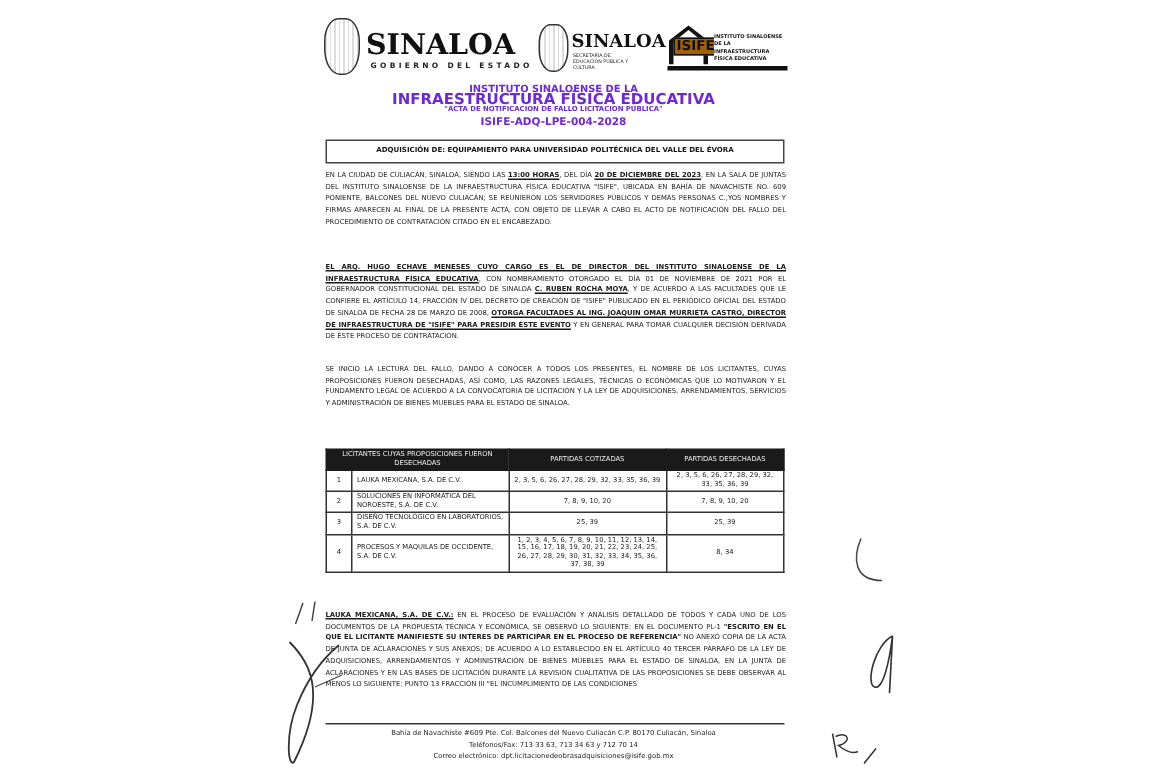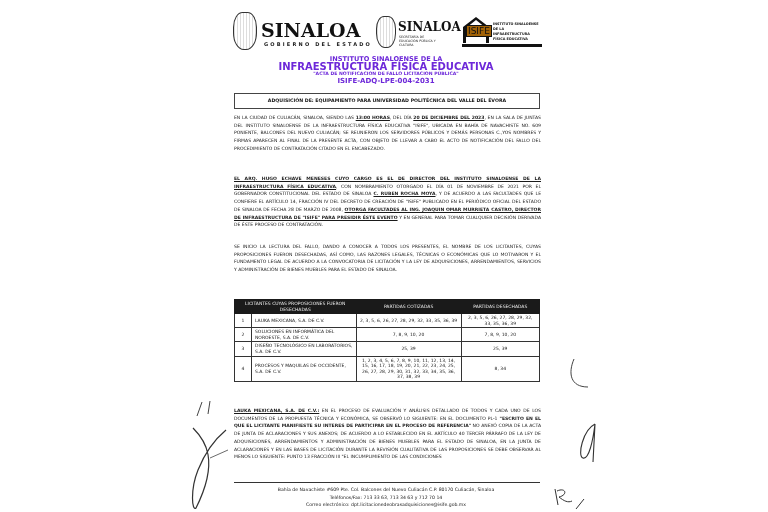--- a/index.html
+++ b/index.html
@@ -1,29 +1,29 @@
 <!DOCTYPE html>
 <html><head>
 <meta charset="utf-8">
 <style>
   html, body { margin:0; padding:0; }
   body { width:768px; height:512px; background:#ffffff; position:relative; overflow:hidden;
          font-family:"DejaVu Sans", sans-serif; color:#151515; }
-  .page { position:absolute; left:228px; top:0; width:316px; height:448px; }
+  .page { position:absolute; left:211px; top:0; width:316px; height:448px; }
   .logos { position:absolute; top:10px; left:0; width:316px; height:42px; }
   .seal { position:absolute; border:1px solid #333; border-radius:40% 40% 45% 45%; background:
           repeating-linear-gradient(90deg,#ddd 0 1px,#fff 1px 3px); }
   .seal1 { left:5px; top:2px; width:22px; height:36px; }
   .seal2 { left:148px; top:6px; width:18px; height:30px; }
   .sinaloa1 { position:absolute; left:33px; top:9px; font-family:"DejaVu Serif", serif; font-weight:bold; font-size:19px; letter-spacing:0px; color:#111; }
   .gob { position:absolute; left:36px; top:31px; font-size:5px; letter-spacing:2.2px; font-weight:bold; color:#222; }
   .sinaloa2 { position:absolute; left:170px; top:10px; font-family:"DejaVu Serif", serif; font-weight:bold; font-size:12px; color:#111; }
   .sec { position:absolute; left:171px; top:25px; font-size:3.2px; line-height:4px; color:#222; width:40px; }
   .isife-house { position:absolute; left:234px; top:5px; width:28px; height:28px; }
-  .isife-word { position:absolute; left:238px; top:15px; font-weight:normal; font-size:9px; color:#111; border:1.5px solid #111; padding:0 1px; line-height:10px; background:#a16207;}
+  .isife-word { position:absolute; left:238px; top:15px; font-weight:bold; font-size:9px; color:#111; border:1.5px solid #111; padding:0 1px; line-height:10px; background:#a16207;}
   .isife-txt { position:absolute; left:265px; top:12px; width:48px; font-size:3.4px; line-height:5px; font-weight:bold; background:
                repeating-linear-gradient(0deg,#fff 0 1px,#fff 1px 5px); }
   .isife-bar { position:absolute; left:234px; top:34px; width:80px; height:3px; background:#111; }
   .hdr { position:absolute; top:55px; left:0; width:316px; text-align:center; font-weight:bold; color:#6d28d9; }
   .hdr .l1 { font-size:6.6px; line-height:8px; }
   .hdr .l2 { font-size:10px; line-height:8px;text-align:center; }
   .hdr .l3 { font-size:4.6px; line-height:6px; }
   .hdr .l4 { font-size:7px; line-height:9px; }
   .adq { position:absolute; top:93px; left:6px; width:304px; height:14px; border:1px solid #444;
          font-size:4.7px; font-weight:bold; text-align:center; line-height:14px; }
@@ -60,21 +60,21 @@
     </svg>
     <div class="isife-word">ISIFE</div>
     <div class="isife-txt">INSTITUTO SINALOENSE DE LA INFRAESTRUCTURA FÍSICA EDUCATIVA</div>
     <div class="isife-bar"></div>
   </div>
 
   <div class="hdr">
     <div class="l1">INSTITUTO SINALOENSE DE LA</div>
     <div class="l2">INFRAESTRUCTURA FÍSICA EDUCATIVA</div>
     <div class="l3">"ACTA DE NOTIFICACION DE FALLO LICITACION PÚBLICA"</div>
-    <div class="l4">ISIFE-ADQ-LPE-004-2031</div>
+    <div class="l4">ISIFE-ADQ-LPE-004-2028</div>
   </div>
 
   <div class="adq">ADQUISICIÓN DE: EQUIPAMIENTO PARA UNIVERSIDAD POLITÉCNICA DEL VALLE DEL ÉVORA</div>
 
   <div class="para p1">
     <span>EN LA CIUDAD DE CULIACÁN, SINALOA, SIENDO LAS </span><span class="u">13:00 HORAS</span><span>, DEL DÍA </span><span class="u">20 DE DICIEMBRE DEL 2023</span><span>, EN LA SALA DE JUNTAS DEL INSTITUTO SINALOENSE DE LA INFRAESTRUCTURA FÍSICA EDUCATIVA "ISIFE", UBICADA EN BAHÍA DE NAVACHISTE NO. 609 PONIENTE, BALCONES DEL NUEVO CULIACÁN; SE REUNIERON LOS SERVIDORES PÚBLICOS Y DEMÁS PERSONAS C.,YOS NOMBRES Y FIRMAS APARECEN AL FINAL DE LA PRESENTE ACTA, CON OBJETO DE LLEVAR A CABO EL ACTO DE NOTIFICACIÓN DEL FALLO DEL PROCEDIMIENTO DE CONTRATACIÓN CITADO EN EL ENCABEZADO.</span>
   </div>
 
   <div class="para p2">
     <span class="u">EL ARQ. HUGO ECHAVE MENESES CUYO CARGO ES EL DE DIRECTOR DEL INSTITUTO SINALOENSE DE LA INFRAESTRUCTURA FÍSICA EDUCATIVA</span><span>, CON NOMBRAMIENTO OTORGADO EL DÍA 01 DE NOVIEMBRE DE 2021 POR EL GOBERNADOR CONSTITUCIONAL DEL ESTADO DE SINALOA </span><span class="u">C. RUBEN ROCHA MOYA</span><span>, Y DE ACUERDO A LAS FACULTADES QUE LE CONFIERE EL ARTÍCULO 14, FRACCIÓN IV DEL DECRETO DE CREACIÓN DE "ISIFE" PUBLICADO EN EL PERIÓDICO OFICIAL DEL ESTADO DE SINALOA DE FECHA 28 DE MARZO DE 2008, </span><span class="u">OTORGA FACULTADES AL ING. JOAQUIN OMAR MURRIETA CASTRO, DIRECTOR DE INFRAESTRUCTURA DE "ISIFE" PARA PRESIDIR ÉSTE EVENTO</span><span> Y EN GENERAL PARA TOMAR CUALQUIER DECISIÓN DERIVADA DE ÉSTE PROCESO DE CONTRATACIÓN.</span>

